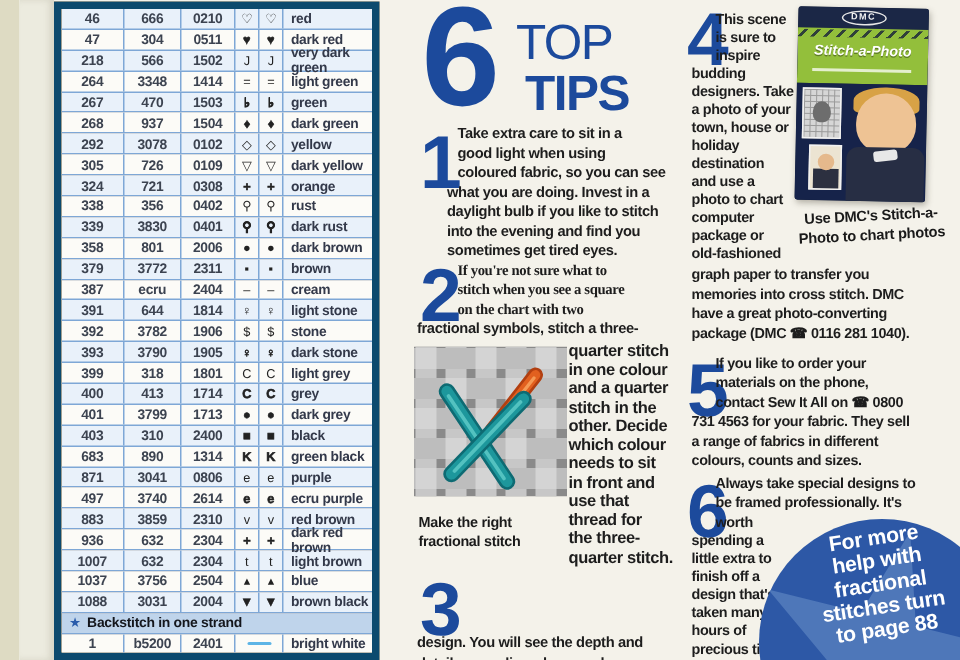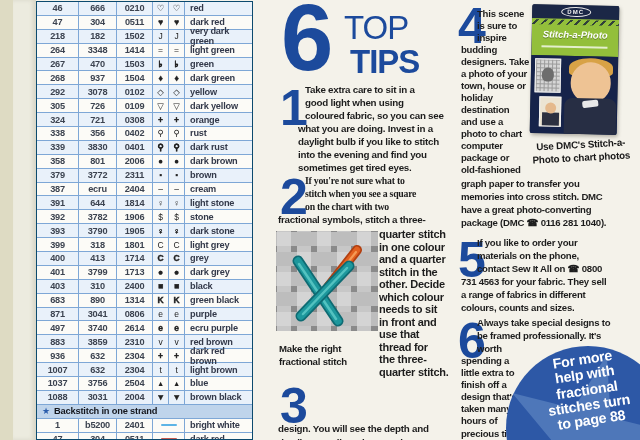--- a/index.html
+++ b/index.html
@@ -7,21 +7,21 @@
   body { font-family:"Liberation Sans", sans-serif; background:#b9b6a8; }
   .page { position:relative; width:640px; height:440px; background:#f4f2ea; overflow:hidden; }
 
   
   .edge-a { position:absolute; left:0; top:0; width:13px; height:440px; background:#dedbc3; }
   .edge-b { position:absolute; left:13px; top:0; width:23px; height:440px;
             background:#ecebdf; box-shadow:inset -3px 0 4px rgba(120,115,90,.18); }
 
   
   .ktable { position:absolute; left:36px; top:1px; width:217px; height:439px;
-            border:1px solid #0c4a6e; background:#fdba74; overflow:hidden; }
+            border:5px solid #0c4a6e; background:#fdba74; overflow:hidden; }
   .krow { display:flex; height:13.9px; border-bottom:1px solid #7ea7d6; background:#fcfbf7; }
   .krow.tint { background:#e9f1fa; }
   .kc { border-right:1px solid #7ea7d6; display:flex; align-items:center; justify-content:center;
         font-size:9.2px; font-weight:600; color:#3c4350; letter-spacing:-0.2px; }
   .c1{width:42px;} .c2{width:38px;} .c3{width:36px;} .c4{width:16px;} .c5{width:16px;}
   .c6{flex:1; justify-content:flex-start; padding-left:5px; border-right:none; color:#33394a;}
   .sym { font-size:8.5px; color:#222; font-weight:400; }
   .sym.b { font-weight:bold; -webkit-text-stroke:0.4px #222; }
   .bshead { display:flex; align-items:center; height:13.9px; background:#bfd4eb;
             border-bottom:1px solid #7ea7d6; padding-left:5px; gap:4px; }
@@ -121,21 +121,21 @@
           <div class="kc c4">
             <span class="sym b">♥</span>
           </div>
           <div class="kc c5">
             <span class="sym b">♥</span>
           </div>
           <div class="kc c6">dark red</div>
         </div>
         <div class="krow tint">
           <div class="kc c1">218</div>
-          <div class="kc c2">182</div>
+          <div class="kc c2">566</div>
           <div class="kc c3">1502</div>
           <div class="kc c4">
             <span class="sym">J</span>
           </div>
           <div class="kc c5">
             <span class="sym">J</span>
           </div>
           <div class="kc c6">very dark green</div>
         </div>
         <div class="krow">

